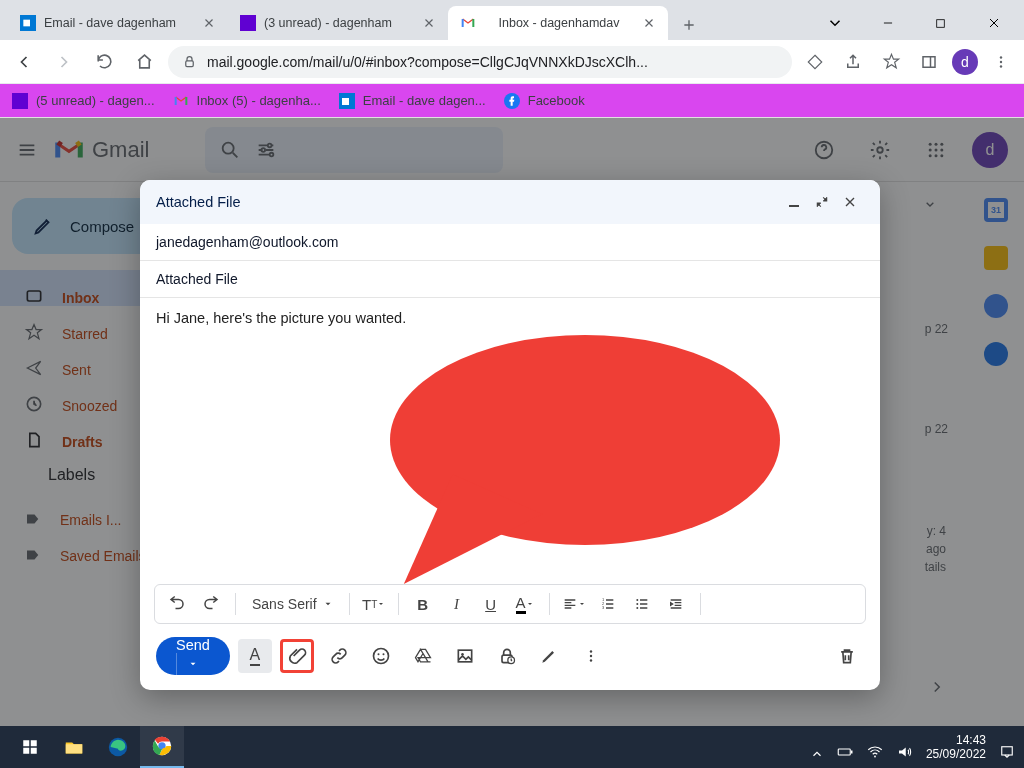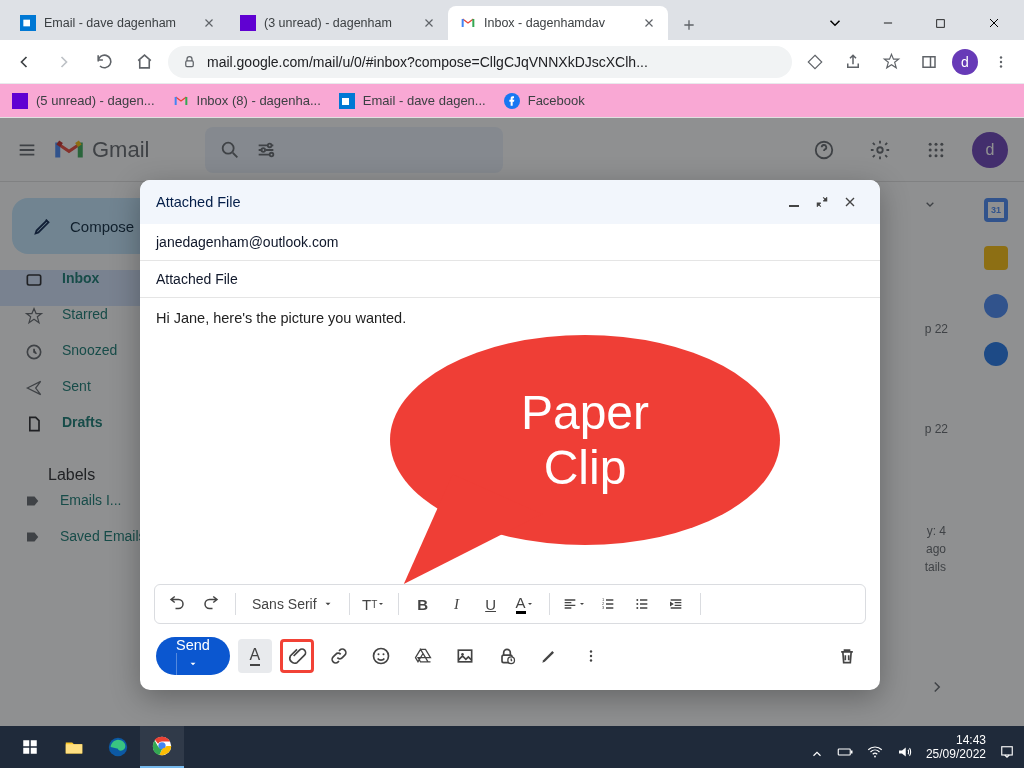--- a/index.html
+++ b/index.html
@@ -2,58 +2,58 @@
 <html><head>
 <meta charset="utf-8">
 <style>
 * { margin: 0; padding: 0; box-sizing: border-box; font-family: Arial, sans-serif; }
 body { width: 1024px; height: 768px; overflow: hidden; background: #fff; position: relative; }
 
 
 .browser-chrome { background: #dee1e6; }
 .tab-strip { display: flex; align-items: flex-end; height: 40px; padding-left: 8px; gap: 0; }
 .tab { display: flex; align-items: center; gap: 8px; padding: 0 12px; height: 34px; border-radius: 8px 8px 0 0; font-size: 12.5px; color: #3c4043; cursor: pointer; width: 220px; }
-.tab.active { background: #fff; }
+.tab.active { background: #fff; text-align: center; }
 .tab .favicon { width: 16px; height: 16px; flex-shrink: 0; }
 .tab .tab-title { flex: 1; white-space: nowrap; overflow: hidden; text-overflow: ellipsis; }
 .tab .tab-close { width: 14px; height: 14px; color: #5f6368; }
 .tab-new { width: 30px; height: 30px; display: flex; align-items: center; justify-content: center; color: #5f6368; cursor: pointer; margin-left: 6px; }
 .tab-spacer { flex: 1; }
 .win-controls { display: flex; align-items: center; gap: 8px; padding: 0 8px; height: 34px; }
 .win-btn { width: 45px; height: 30px; display: flex; align-items: center; justify-content: center; color: #000; cursor: pointer; }
 
 .addr-bar { background: #fff; height: 44px; display: flex; align-items: center; padding: 0 8px; gap: 8px; border-bottom: 1px solid #e8eaed; }
 .nav-btn { width: 32px; height: 32px; display: flex; align-items: center; justify-content: center; color: #5f6368; cursor: pointer; border-radius: 50%; }
 .nav-btn.disabled { color: #bdc1c6; }
 .omnibox { flex: 1; height: 32px; background: #f1f3f4; border-radius: 16px; display: flex; align-items: center; padding: 0 14px; gap: 10px; font-size: 14px; color: #202124; }
 .omnibox .lock { color: #5f6368; }
 .addr-icon { width: 30px; height: 30px; display: flex; align-items: center; justify-content: center; color: #5f6368; cursor: pointer; }
 .prof-circle { width: 26px; height: 26px; border-radius: 50%; background: #673ab7; color: #fff; display: flex; align-items: center; justify-content: center; font-size: 14px; }
 
-.bookmarks { background: #f9a8d4; height: 34px; display: flex; align-items: center; padding: 0 12px; gap: 18px; font-size: 13px; color: #3c4043; border-bottom: 1px solid #e0e0e0; }
+.bookmarks { background: #d946ef; height: 34px; display: flex; align-items: center; padding: 0 12px; gap: 18px; font-size: 13px; color: #3c4043; border-bottom: 1px solid #e0e0e0; }
 .bookmark { display: flex; align-items: center; gap: 8px; cursor: pointer; }
 .bookmark .favicon { width: 16px; height: 16px; }
 
 
 .gmail-wrap { position: relative; height: 608px; }
 .dim { position: absolute; inset: 0; background: rgba(32,33,36,0.5); z-index: 5; pointer-events: none; }
 .gmail-header { height: 64px; display: flex; align-items: center; padding: 0 16px; gap: 16px; border-bottom: 1px solid #e0e0e0; }
 .hamburger { cursor: pointer; color: #5f6368; }
 .gmail-logo { display: flex; align-items: center; gap: 8px; }
 .gmail-logo-text { font-size: 22px; color: #5f6368; }
 .search-box { flex: 1; max-width: 480px; margin-left: 40px; height: 46px; background: #eaf1fb; border-radius: 8px; display: flex; align-items: center; padding: 0 14px; gap: 14px; }
 .search-input { flex: 1; border: none; background: transparent; font-size: 16px; color: #5f6368; outline: none; }
 .hdr-spacer { flex: 1; }
 .hdr-icon { width: 40px; height: 40px; display: flex; align-items: center; justify-content: center; color: #5f6368; cursor: pointer; }
 .profile-d { width: 36px; height: 36px; border-radius: 50%; background: #673ab7; color: #fff; display: flex; align-items: center; justify-content: center; font-size: 16px; }
 
 .gmail-body { display: flex; height: 544px; }
 .sidebar { width: 256px; padding: 8px 0; }
 .compose-btn { margin: 8px 12px 16px; height: 56px; border-radius: 16px; background: #c2e7ff; display: flex; align-items: center; padding: 0 20px; gap: 16px; font-size: 15px; color: #001d35; cursor: pointer; }
-.folder { height: 36px; display: flex; align-items: flex-start; padding: 0 24px; gap: 18px; font-size: 14px; color: #0f766e; border-radius: 0 18px 18px 0; cursor: pointer; }
+.folder { height: 36px; display: flex; align-items: flex-end; padding: 0 24px; gap: 18px; font-size: 14px; color: #c2410c; border-radius: 0 18px 18px 0; cursor: pointer; }
 .folder.active { background: #d3e3fd; font-weight: 600; }
 .folder.bold { font-weight: 600; }
 .labels-hdr { padding: 16px 24px 8px; font-size: 16px; font-weight: 500; color: #202124; margin-left: 24px; }
 .main-area { flex: 1; background: #fff; border-radius: 16px 0 0 0; padding: 12px; position: relative; }
 .right-panel { width: 56px; display: flex; flex-direction: column; align-items: center; gap: 24px; padding-top: 16px; }
 .panel-icon { width: 24px; height: 24px; border-radius: 4px; cursor: pointer; }
 
 
 .compose { position: absolute; left: 140px; top: 180px; width: 740px; height: 510px; background: #fff; border-radius: 10px; box-shadow: 0 8px 30px rgba(0,0,0,0.3); z-index: 10; display: flex; flex-direction: column; }
 .compose-hdr { height: 44px; background: #f2f6fc; border-radius: 10px 10px 0 0; display: flex; align-items: center; padding: 0 16px; font-size: 14.5px; color: #041e49; font-weight: 500; }
@@ -240,21 +240,21 @@
         <span>(5 unread) - dagen...</span>
       </div>
     <div class="bookmark">
         <span class="favicon">
           <svg viewBox="0 0 24 24" width="16" height="16">
             <path d="M4 6l8 6 8-6" stroke="#ea4335" stroke-width="2" fill="none"></path>
             <path d="M4 6v12" stroke="#4285f4" stroke-width="3"></path>
             <path d="M20 6v12" stroke="#34a853" stroke-width="3"></path>
           </svg>
         </span>
-        <span>Inbox (8) - dagenha...</span>
+        <span>Inbox (5) - dagenha...</span>
       </div>
     <div class="bookmark">
         <span class="favicon">
           <svg width="16" height="16">
             <rect width="16" height="16" fill="#0078d4"></rect>
             <rect x="3" y="5" width="7" height="7" fill="#fff"></rect>
           </svg>
         </span>
         <span>Email - dave dagen...</span>
       </div>
@@ -357,33 +357,33 @@
           <span>
             <svg viewBox="0 0 24 24" width="20" height="20">
               <path d="M12 3l2.5 6H21l-5 4 2 7-6-4-6 4 2-7-5-4h6.5z" stroke="#5f6368" stroke-width="1.5" fill="none"></path>
             </svg>
           </span>
           <span>Starred</span>
         </div>
       <div class="folder">
           <span>
             <svg viewBox="0 0 24 24" width="20" height="20">
-              <circle cx="12" cy="12" r="8" stroke="#5f6368" stroke-width="2" fill="none"></circle>
-              <path d="M12 8v4l3 2" stroke="#5f6368" stroke-width="2"></path>
-            </svg>
-          </span>
-          <span>Snoozed</span>
+              <path d="M4 12l16-8-6 8 6 8z" stroke="#5f6368" stroke-width="1.5" fill="none"></path>
+            </svg>
+          </span>
+          <span>Sent</span>
         </div>
       <div class="folder">
           <span>
             <svg viewBox="0 0 24 24" width="20" height="20">
-              <path d="M4 12l16-8-6 8 6 8z" stroke="#5f6368" stroke-width="1.5" fill="none"></path>
-            </svg>
-          </span>
-          <span>Sent</span>
+              <circle cx="12" cy="12" r="8" stroke="#5f6368" stroke-width="2" fill="none"></circle>
+              <path d="M12 8v4l3 2" stroke="#5f6368" stroke-width="2"></path>
+            </svg>
+          </span>
+          <span>Snoozed</span>
         </div>
       <div class="folder bold">
           <span>
             <svg viewBox="0 0 24 24" width="20" height="20">
               <path d="M7 4h7l4 4v12H7z" stroke="#202124" stroke-width="2" fill="none"></path>
             </svg>
           </span>
           <span>Drafts</span>
         </div>
       <div class="labels-hdr">Labels</div>
@@ -596,22 +596,20 @@
         <svg viewBox="0 0 24 24" width="20" height="20">
           <path d="M5 7h14M9 7V5h6v2M7 7l1 13h8l1-13M10 11v6M14 11v6" stroke="#444" stroke-width="2" fill="none"></path>
         </svg>
       </div>
   </div>
 </div>
 
 <div class="callout">
   <div class="bubble">
     <div class="bubble-tail"></div>
-    <span style="white-space:pre-line; position:relative; z-index:2;">Paper
-Clip</span>
   </div>
 </div>
 
 <div class="taskbar">
   <div class="task-icon">
       <svg viewBox="0 0 24 24" width="18" height="18">
         <rect x="3" y="3" width="8" height="8" fill="#fff"></rect>
         <rect x="13" y="3" width="8" height="8" fill="#fff"></rect>
         <rect x="3" y="13" width="8" height="8" fill="#fff"></rect>
         <rect x="13" y="13" width="8" height="8" fill="#fff"></rect>

